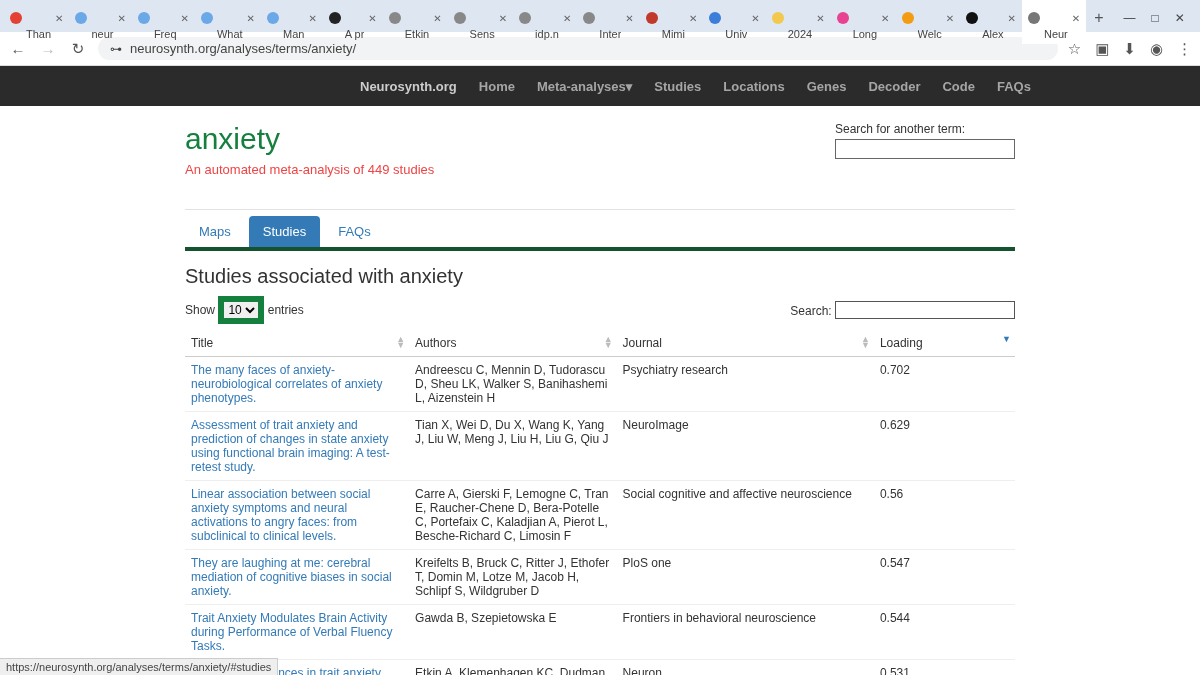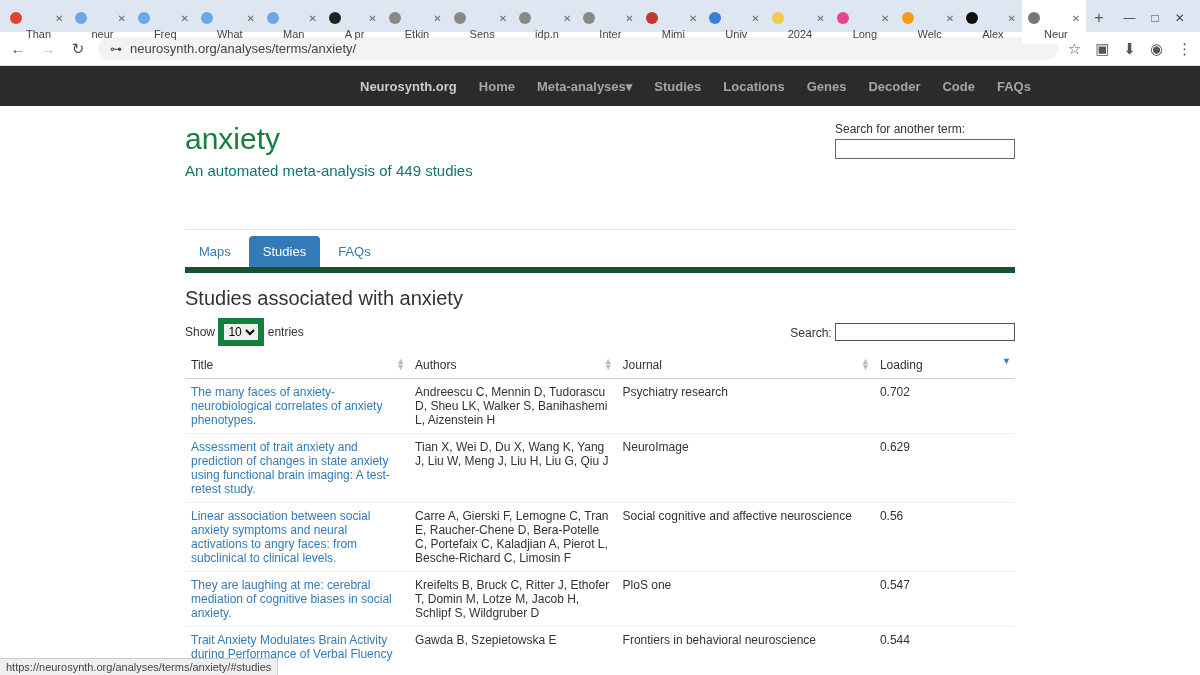--- a/index.html
+++ b/index.html
@@ -27,28 +27,28 @@
 
 .sitebar { background: #2b2b2b; height: 40px; display: flex; align-items: center; padding: 0 24px; gap: 22px; color: #a5a5a5; font-size: 13px; }
 .sitebar .wrap { width: 960px; margin: 0 auto; display: flex; gap: 22px; align-items: center; padding-left: 240px; }
 .sitebar a { color: #a5a5a5; text-decoration: none; cursor: pointer; font-weight: bold; }
 .sitebar .brand { color: #ccc; }
 
 
 .page { width: 830px; margin: 0 auto; padding: 16px 0 0 0; position: relative; }
 .toprow { display: flex; justify-content: space-between; align-items: flex-start; }
 .term { font-size: 30px; font-weight: 400; color: #15803d; margin-bottom: 6px; }
-.subtitle { font-size: 15px; color: #0f766e; margin-bottom: 40px; }
+.subtitle { font-size: 13px; color: #ef4444; margin-bottom: 22px; }
 .searchbox-blk { text-align: left; font-size: 12px; }
 .searchbox-blk input { width: 180px; height: 20px; border: 1px solid #666; margin-top: 3px; }
 
 hr.sep { border: none; border-top: 1px solid #e2e2e2; margin: 10px 0 6px; }
 
 
-.subtabs { display: flex; gap: 4px; border-bottom: 6px solid #14532d; padding-bottom: 0; }
+.subtabs { display: flex; gap: 4px; border-bottom: 4px solid #14532d; padding-bottom: 0; }
 .subtabs .tab { padding: 8px 14px; font-size: 13px; color: #337ab7; cursor: pointer; border-radius: 4px 4px 0 0; }
 .subtabs .tab.active { background: #337ab7; color: #fff; }
 
 .sect-title { font-size: 20px; color: #333; margin: 14px 0 8px; font-weight: 400; }
 
 .tblctrl { display: flex; justify-content: space-between; align-items: center; font-size: 12px; margin-bottom: 6px; }
 .tblctrl select { font-size: 12px; border: 6px solid #15803d; }
 .tblctrl input { border: 1px solid #555; width: 180px; height: 18px; }
 
 table.studies { width: 100%; border-collapse: collapse; font-size: 12px; }

